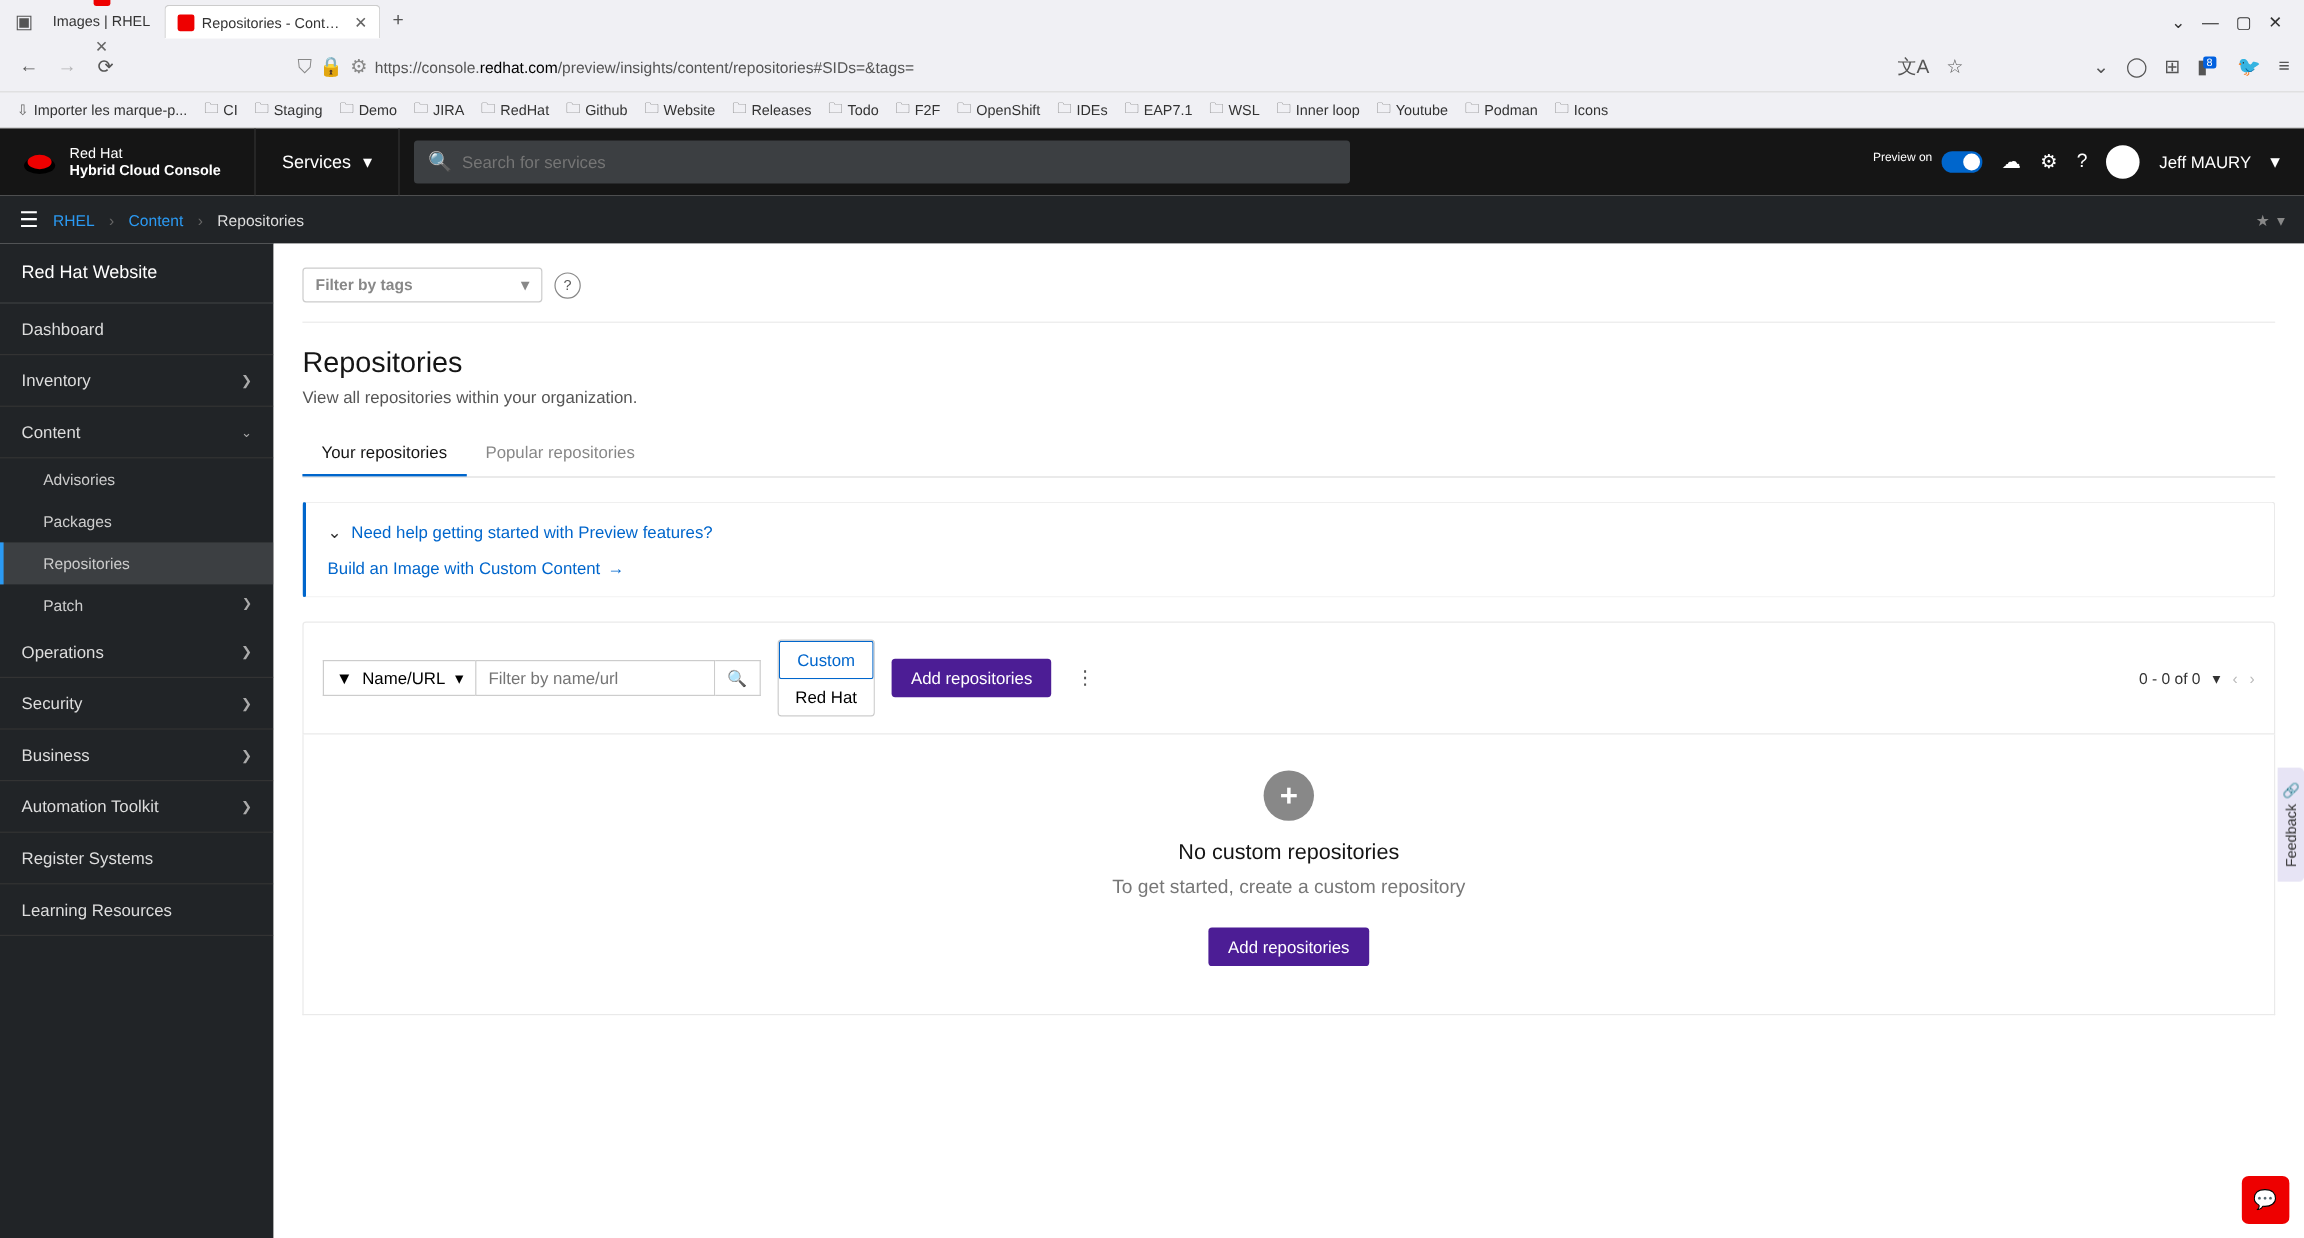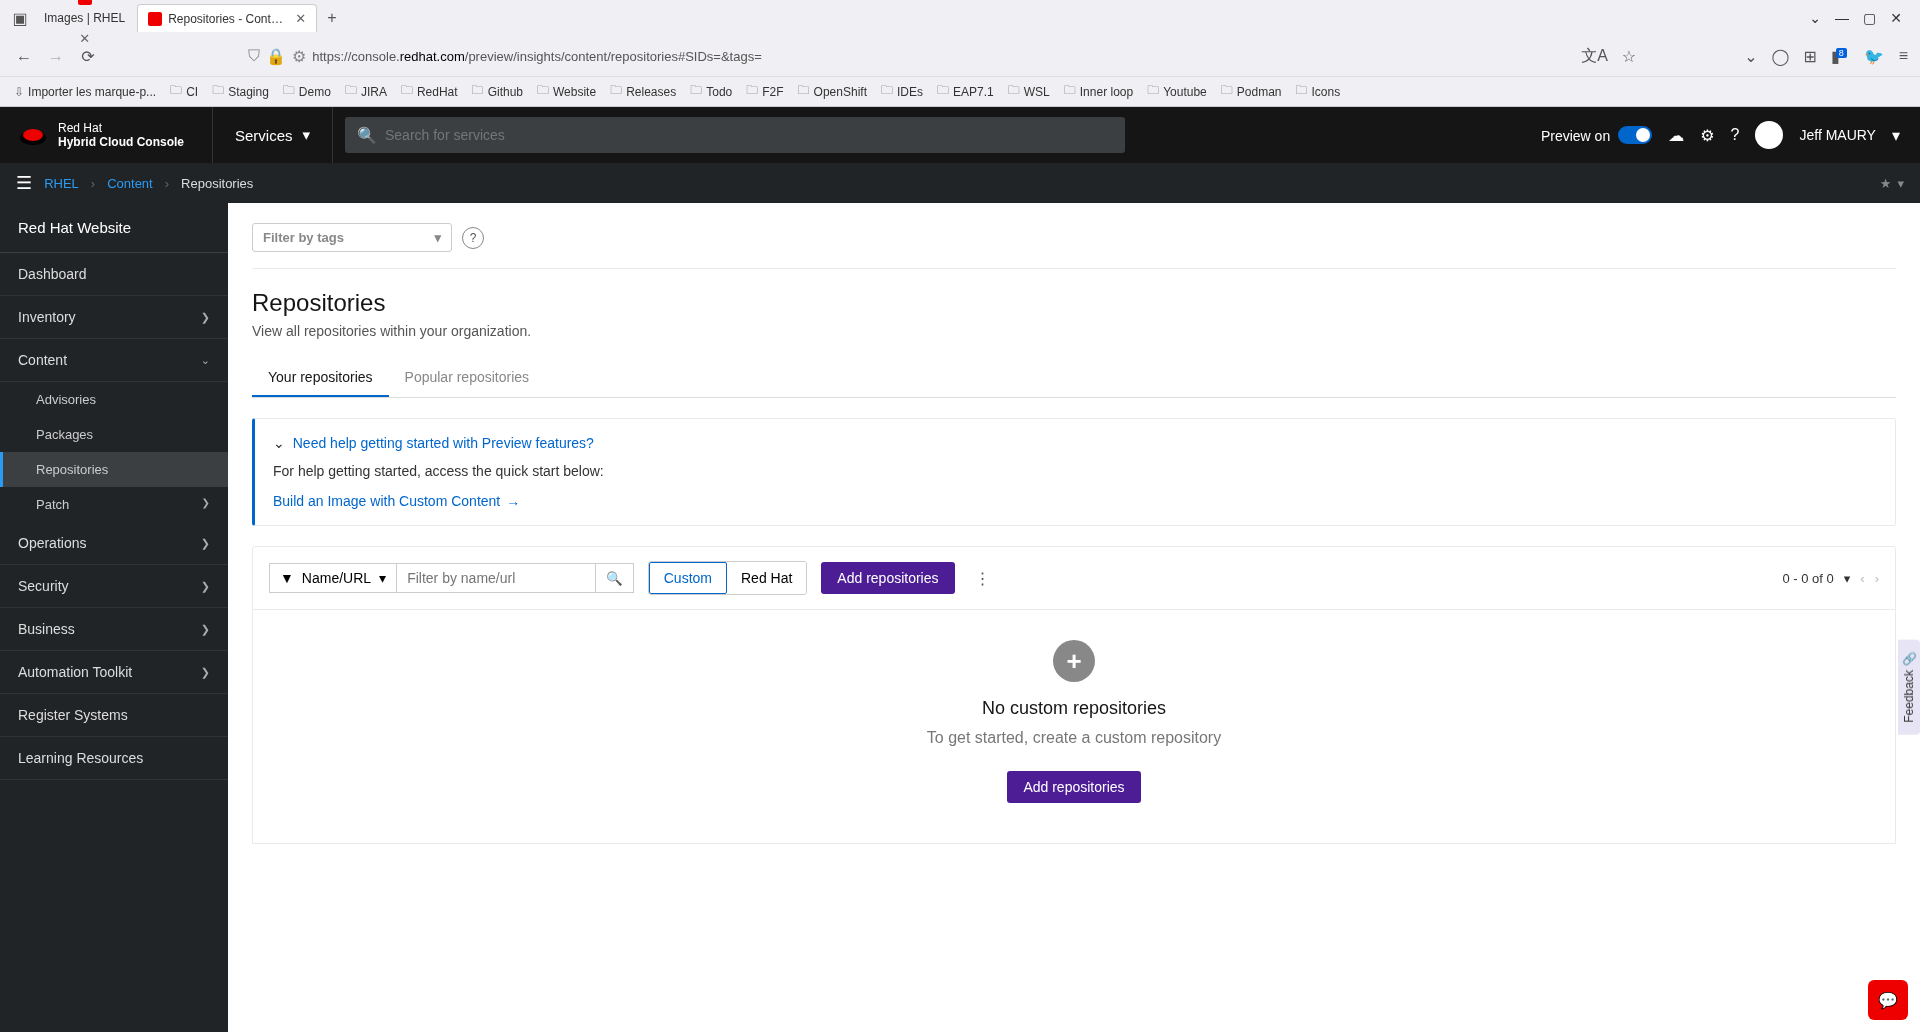--- a/index.html
+++ b/index.html
@@ -34,21 +34,21 @@
 
 .app-header { background: #151515; color:#fff; height: 56px; display:flex; align-items:center; }
 .logo-area { display:flex; align-items:center; gap:10px; padding: 0 18px; width: 212px; }
 .logo-text { font-size:12px; line-height:1.2; }
 .logo-text .line1 { font-weight:400; }
 .logo-text .line2 { font-weight:700; }
 .services-btn { padding: 0 22px; height:56px; display:flex; align-items:center; gap:10px; border-left:1px solid #333;border-right:1px solid #333; font-size:15px; }
 .search-services { flex:1; margin: 0 12px; background:#3c3f42; border-radius:3px; height:36px; display:flex; align-items:center; padding:0 12px; color:#aaa; gap:8px; max-width: 780px;}
 .search-services input { background:transparent; border:none; outline:none; color:#ddd; flex:1; font-size:14px; }
 .header-right { margin-left:auto; display:flex; align-items:center; gap:16px; padding-right:20px; }
-.preview-toggle { display:flex; align-items:flex-end; gap:8px; font-size:14px;margin-left:36px; }
+.preview-toggle { display:flex; align-items:flex-start; gap:8px; font-size:10px;margin-left:36px; }
 .toggle-switch { width:34px; height:18px; background:#0066cc; border-radius:10px; position:relative; }
 .toggle-switch::after { content:''; position:absolute; right:2px; top:2px; width:14px; height:14px; background:#fff; border-radius:50%; }
 .avatar { width:28px; height:28px; background:#fff; border-radius:50%; }
 .username { font-size:14px; }
 
 
 .breadcrumb-bar { background:#212427; height:40px; display:flex; align-items:center; padding:0 16px; gap:12px; color:#888; font-size:13px; }
 .breadcrumb-bar a { color:#2b9af3; text-decoration:none; }
 .breadcrumb-bar .crumb-sep { color:#666; }
 .breadcrumb-bar .current { color:#ddd; }
@@ -82,21 +82,21 @@
 .info-panel { border:1px solid #eaeaea; border-left:3px solid #0066cc; border-radius:3px; margin-top:20px; padding:16px 18px; background:#fff;}
 .info-panel .info-title { color:#0066cc; font-size:14px; display:flex; align-items:center; gap:8px; }
 .info-panel .info-body { font-size:14px; color:#333; margin-top:12px; }
 .info-panel .info-link { color:#0066cc; font-weight:500; font-size:14px; margin-top:14px; display:flex; align-items:center; gap:6px; }
 
 .toolbar { display:flex; align-items:center; gap:14px; margin-top:20px; border:1px solid #eaeaea; border-radius:3px 3px 0 0; padding:14px 16px;}
 .filter-dropdown { border:1px solid #ccc; border-right:none; padding:6px 10px; font-size:14px; display:flex; align-items:center; gap:8px; background:#fff;}
 .filter-input-wrap { display:flex; }
 .filter-input { border:1px solid #ccc; border-left:1px solid #ccc; padding:6px 10px; font-size:14px; width:200px; outline:none;}
 .search-btn { border:1px solid #ccc; border-left:none; padding:6px 10px; background:#fff;}
-.btn-group { display:flex; border:1px solid #ccc; border-radius:3px; overflow:hidden; }
+.btn-group { display:flex; border:1px solid #ccc; border-radius:3px; overflow:hidden;flex-direction:column; }
 .btn-group button { border:none; padding:7px 14px; font-size:14px; background:#fff; cursor:pointer; }
 .btn-group button.selected { background:#fff; color:#0066cc; border:1px solid #0066cc; border-radius:2px;}
 .primary-btn { background:#4c1d95; color:#fff; border:none; border-radius:3px; padding:8px 16px; font-size:14px; cursor:pointer;}
 .kebab { color:#555; padding:0 6px; font-size:16px;}
 .pager { margin-left:auto; display:flex; align-items:center; gap:10px; font-size:13px; color:#333;}
 .pager .disabled { color:#bbb; }
 
 .empty-state { border:1px solid #eaeaea; border-top:none; padding:30px 0 40px; text-align:center;}
 .empty-state .plus-circle { width:42px; height:42px; background:#888; border-radius:50%; margin:0 auto 16px; display:flex; align-items:center; justify-content:center; color:#fff; font-size:26px; font-weight:bold;}
 .empty-state .empty-title { font-size:18px; font-weight:500; color:#151515; }
@@ -338,21 +338,20 @@
       <div class="tabs-row">
         <div class="tab-item active">Your repositories</div>
         <div class="tab-item">Popular repositories</div>
       </div>
 
       <div class="info-panel">
         <div class="info-title">
           <span style="color:#333">⌄</span>
           <span>Need help getting started with Preview features?</span>
         </div>
-        <div class="info-body">For help getting started, access the quick start below:</div>
         <div class="info-link">
           <span>Build an Image with Custom Content</span>
           <span>→</span>
         </div>
       </div>
 
       <div class="toolbar">
         <div class="filter-input-wrap">
           <div class="filter-dropdown">
             <span>▼</span>

